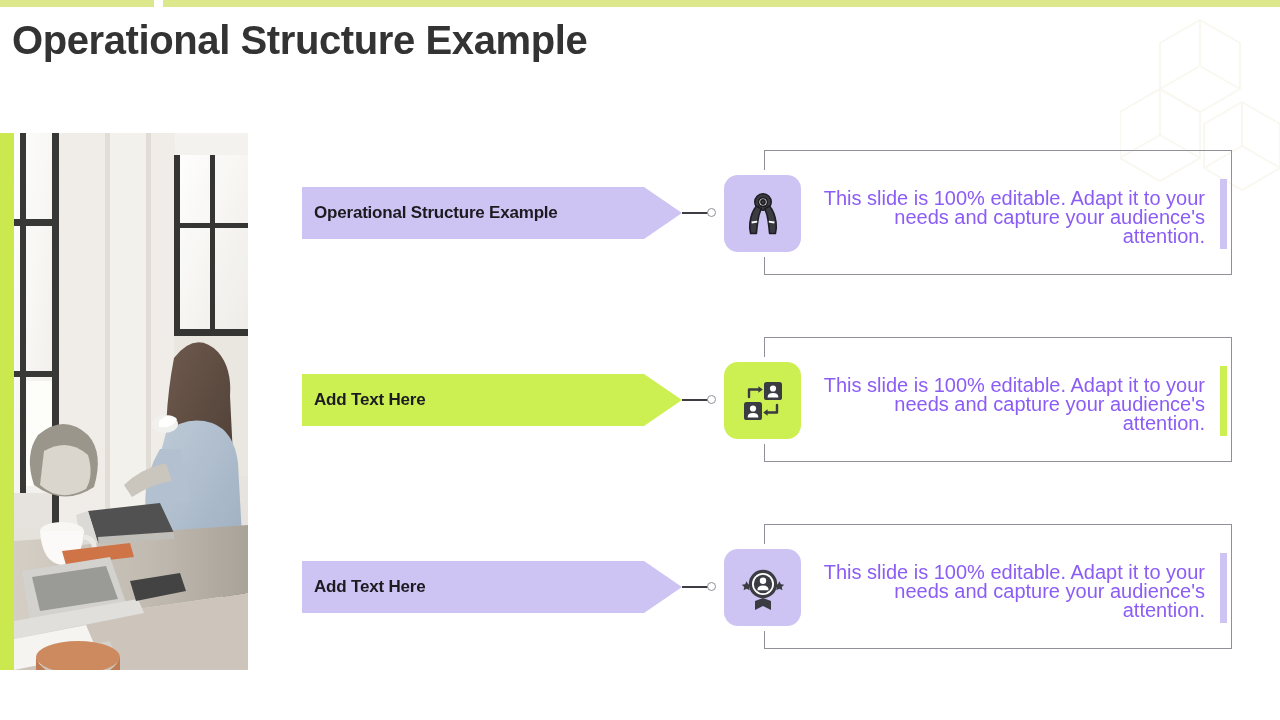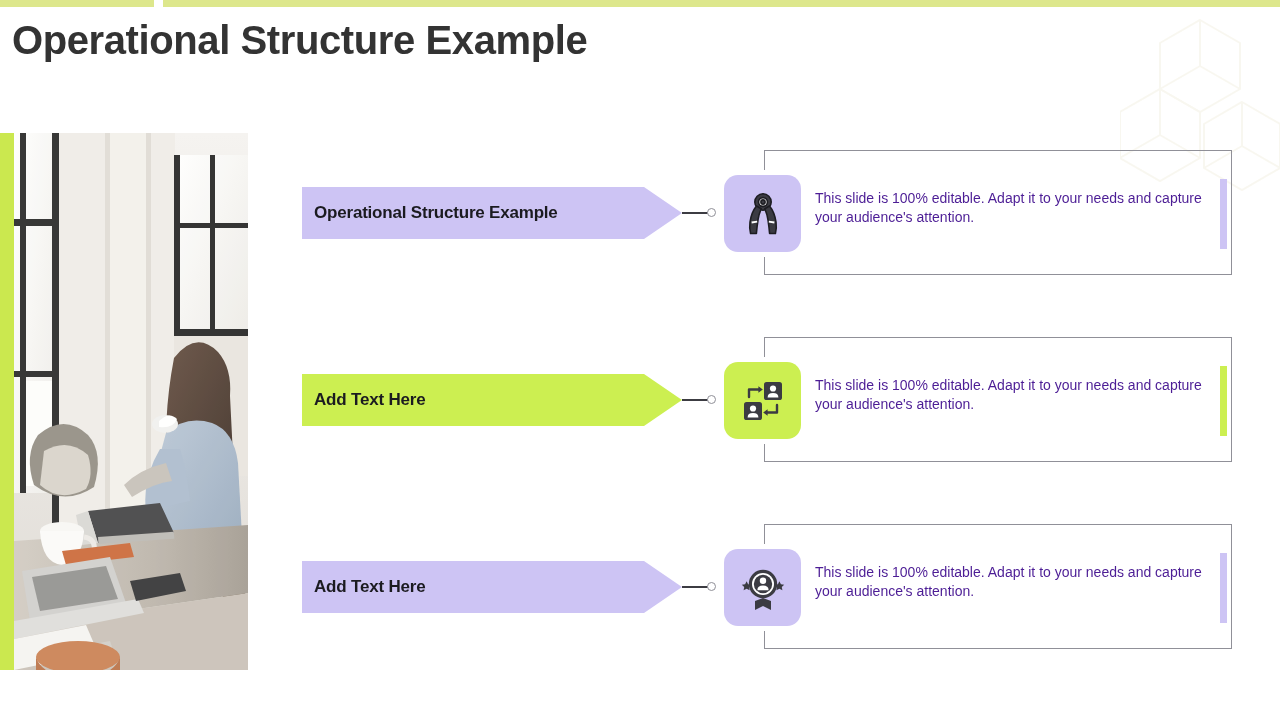--- a/index.html
+++ b/index.html
@@ -7,20 +7,21 @@
     padding: 0;
     background: #ffffff;
   }
   .slide {
     position: relative;
     width: 1280px;
     height: 720px;
     background: #ffffff;
     overflow: hidden;
     font-family: "Liberation Sans", sans-serif;
+    text-align: right;
   }
 
   
   .topbar {
     position: absolute;
     top: 0; left: 0;
     width: 1280px;
     height: 7px;
     background: #dde78c;
   }
@@ -149,23 +150,23 @@
     width: 7px;
     height: 70px;
   }
   .accent-purple { background: #cdc4f4; }
   .accent-green  { background: #ccef51; }
   .card-text {
     position: absolute;
     left: 50px;
     top: 38px;
     width: 390px;
-    font-size: 14px;
+    font-size: 20px;
     line-height: 19px;
-    color: #4c1d95;
+    color: #8b5cf6;
   }
 
   
   .icon-tile {
     position: absolute;
     left: 724px;
     top: 25px;
     width: 77px;
     height: 77px;
     border-radius: 14px;

